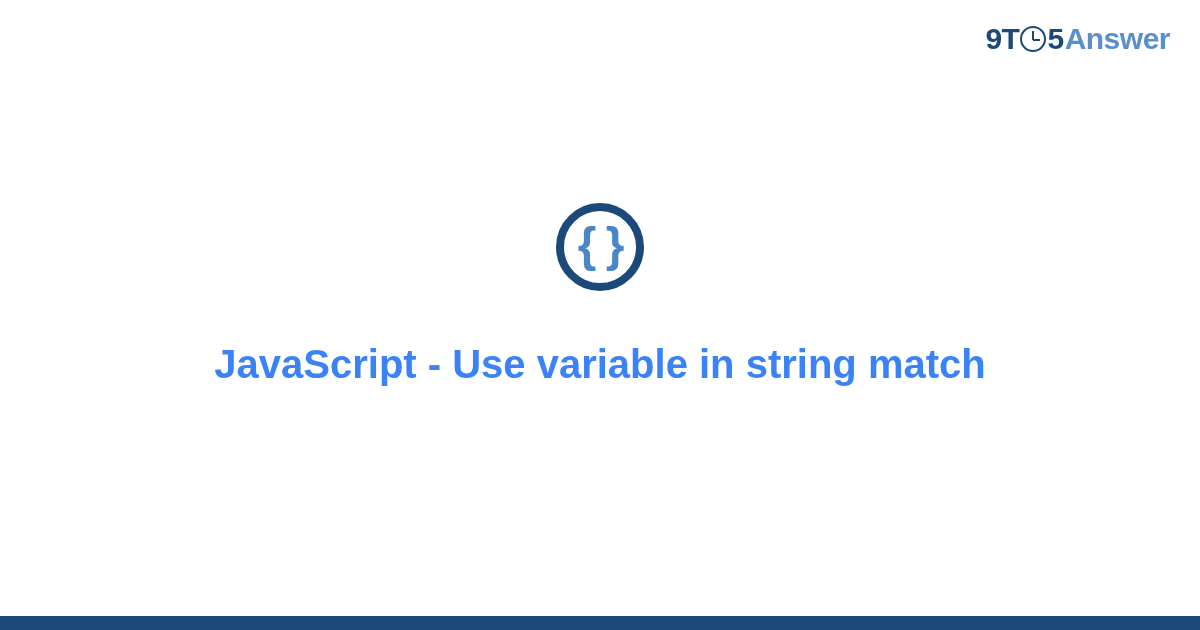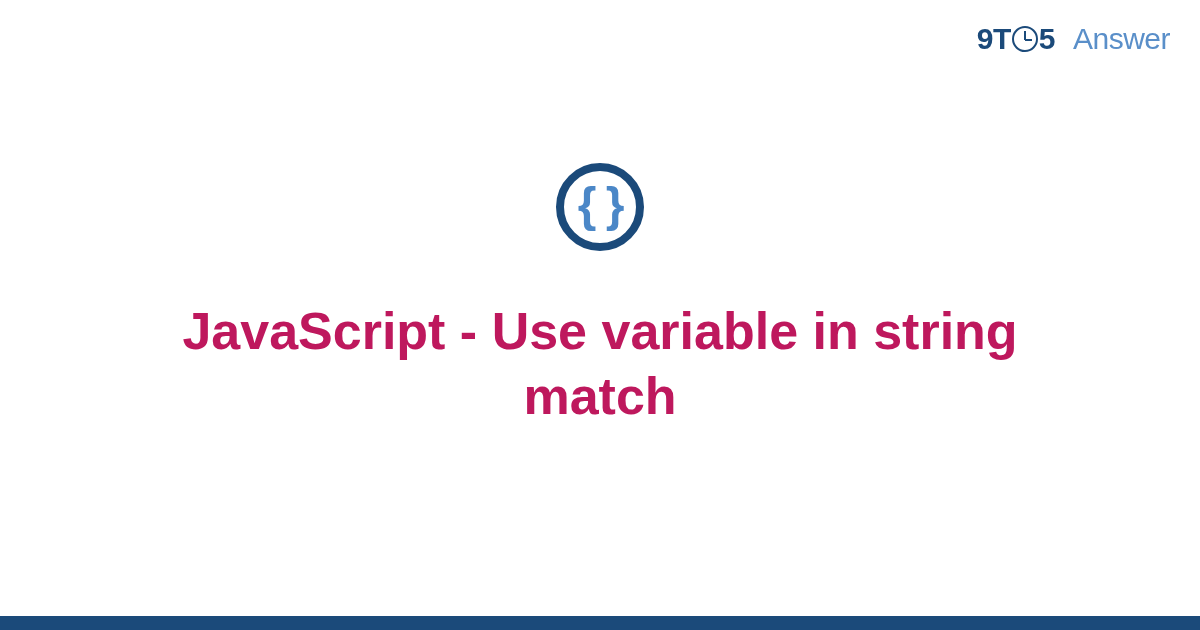--- a/index.html
+++ b/index.html
@@ -60,22 +60,22 @@
       height: 2px;
       background: #1b4a7a;
       top: 11px;
       left: 50%;
     }
     .brand .five {
       color: #1b4a7a;
     }
     .brand .answer {
       color: #5a8fc9;
-      font-weight: 400;
-      margin-left: 18px;
+      font-weight: 700;
+      margin-left: 1px;
     }
     .content {
       position: absolute;
       top: 0;
       left: 0;
       right: 0;
       bottom: 14px;
       display: flex;
       flex-direction: column;
       align-items: center;
@@ -97,23 +97,23 @@
       font-size: 48px;
       font-weight: bold;
       color: #4b87c7;
       font-family: "Segoe UI", Arial, sans-serif;
       letter-spacing: -2px;
       line-height: 1;
       position: relative;
       top: -2px;
     }
     .title {
-      font-size: 52px;
+      font-size: 40px;
       font-weight: bold;
-      color: #be185d;
+      color: #3b82f6;
       text-align: center;
       line-height: 1.25;
       max-width: 1000px;
     }
     .footer-bar {
       position: absolute;
       left: 0;
       right: 0;
       bottom: 0;
       height: 14px;

